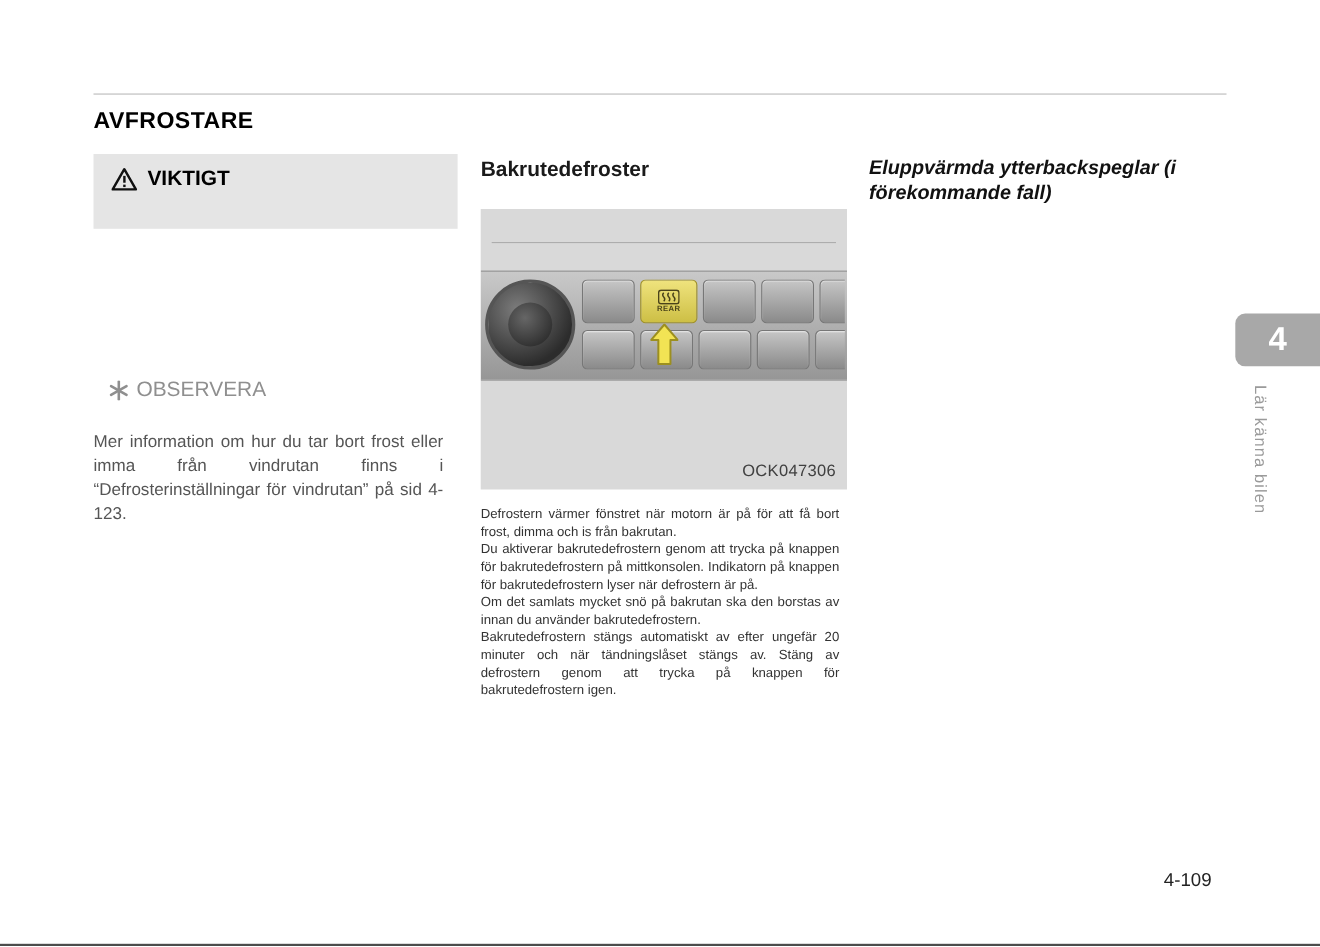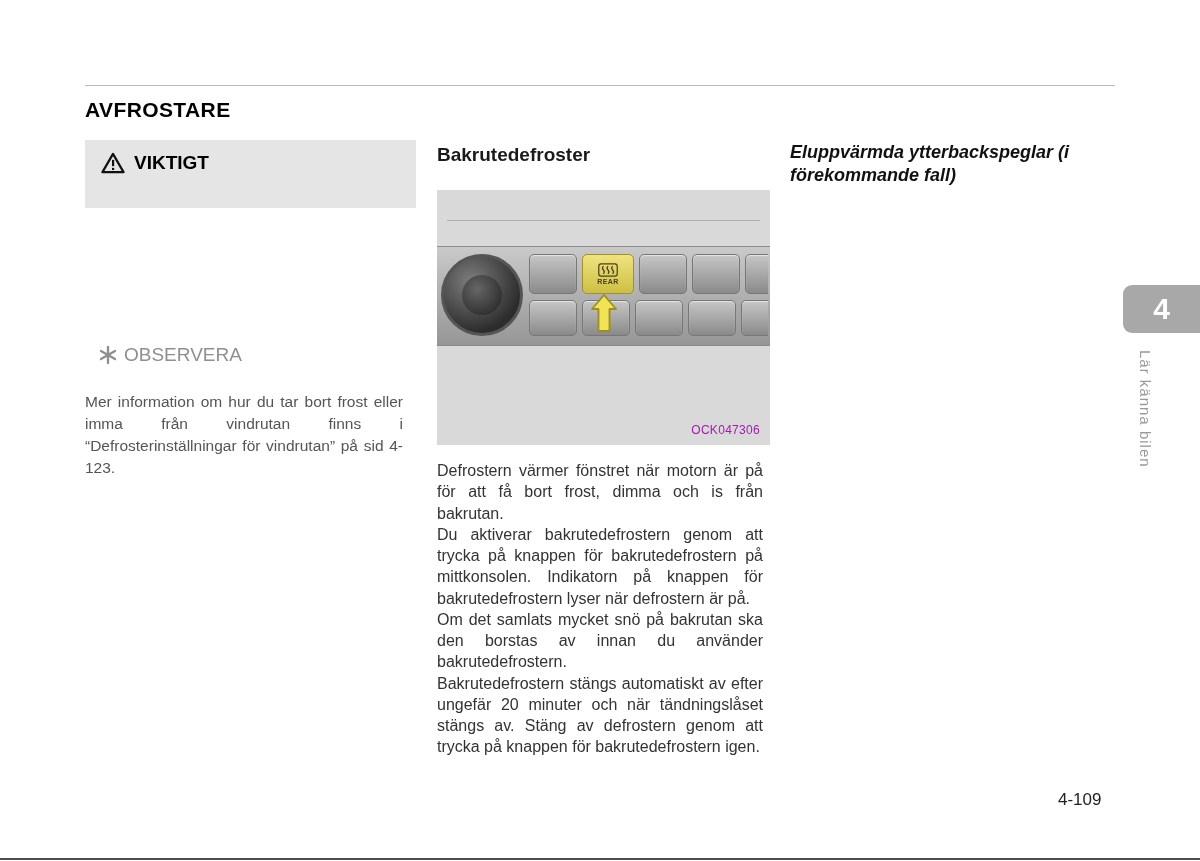--- a/index.html
+++ b/index.html
@@ -91,25 +91,25 @@
   .rear-btn {
     flex: 0 0 52px;
     display: flex; flex-direction: column; align-items: center; justify-content: center; gap: 1px;
     background: linear-gradient(#efe37d, #cdbf45);
     border: 1px solid #a09128; border-radius: 5px;
   }
   .rear-btn-label { font-size: 7px; font-weight: bold; color: #4a431a; letter-spacing: .4px; }
   .up-arrow { position: absolute; left: 154px; top: 104px; z-index: 3; }
   .fig-caption {
     position: absolute; right: 10px; bottom: 8px;
-    font-size: 12px; color: #a21caf; letter-spacing: .3px;
+    font-size: 15px; color: #404040; letter-spacing: .3px;
   }
   .mid-text {
     position: absolute; left: 437px; top: 460px; width: 326px;
-    font-size: 16px; line-height: 1.33; text-align: justify; color: #333;
+    font-size: 12px; line-height: 1.33; text-align: justify; color: #333;
   }
   .mid-text p { margin: 0; }
 
   
   .right-col { position: absolute; left: 790px; top: 141px; width: 322px; }
   .right-heading {
     font-size: 18px; font-weight: bold; font-style: italic;
     color: #111; line-height: 1.28; margin-bottom: 12px;
   }
   .right-body {

